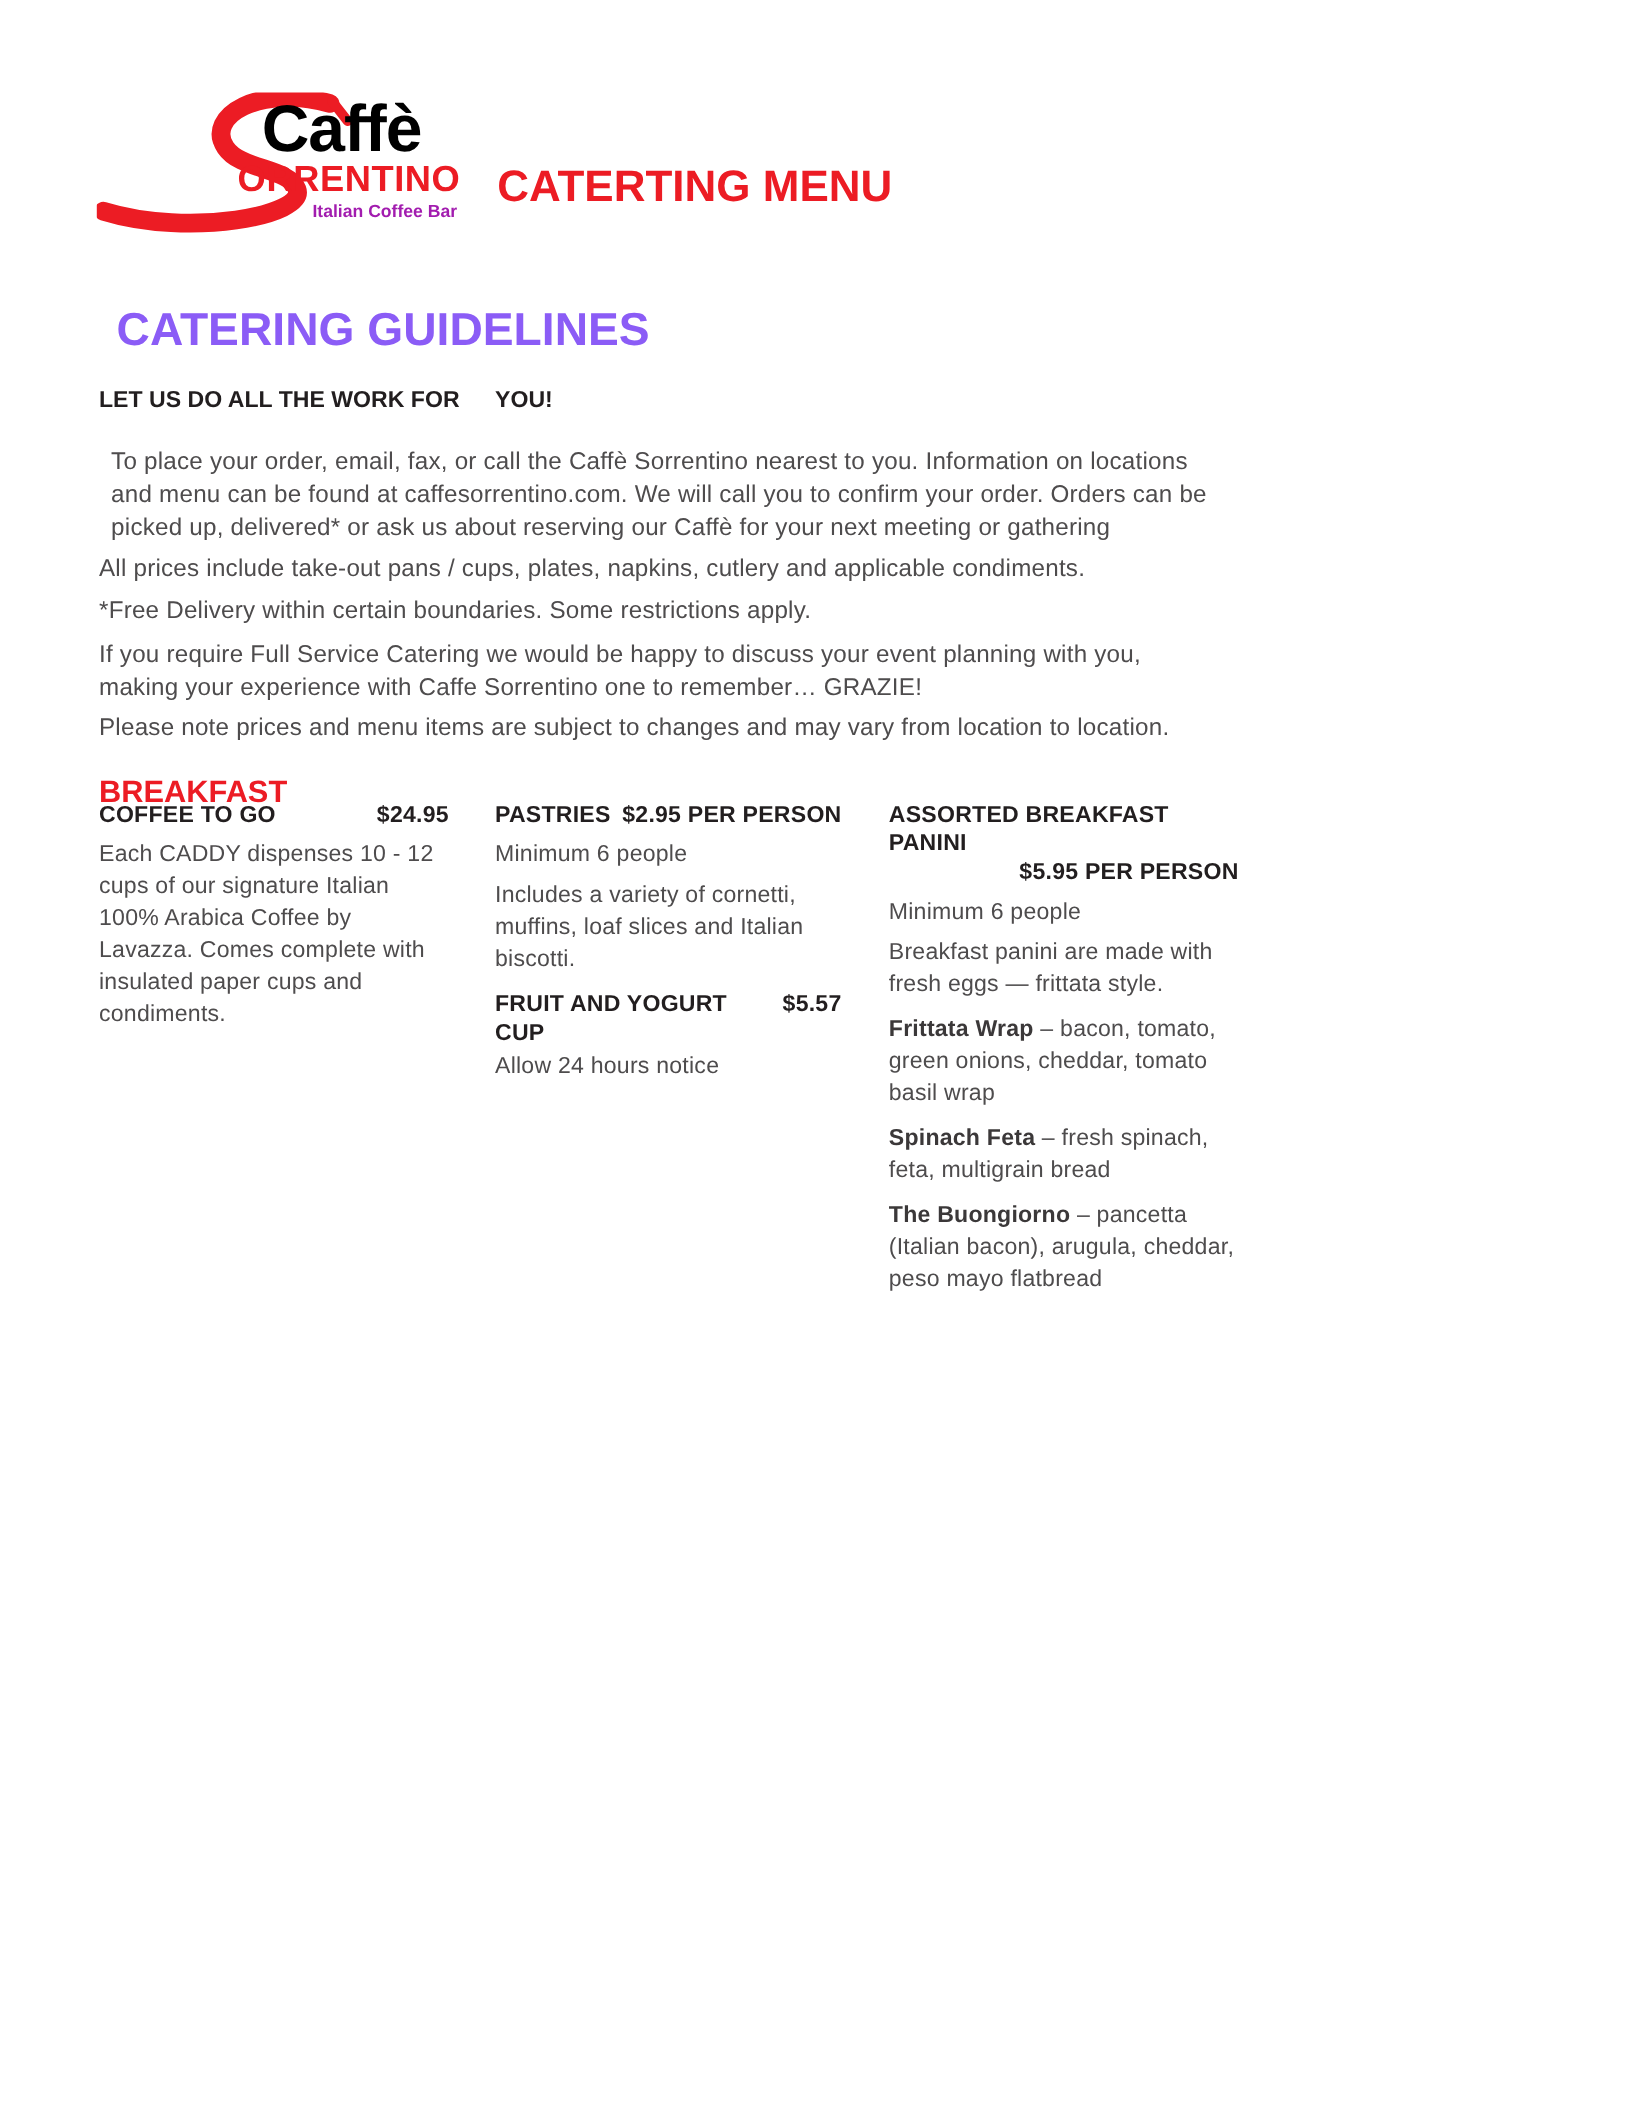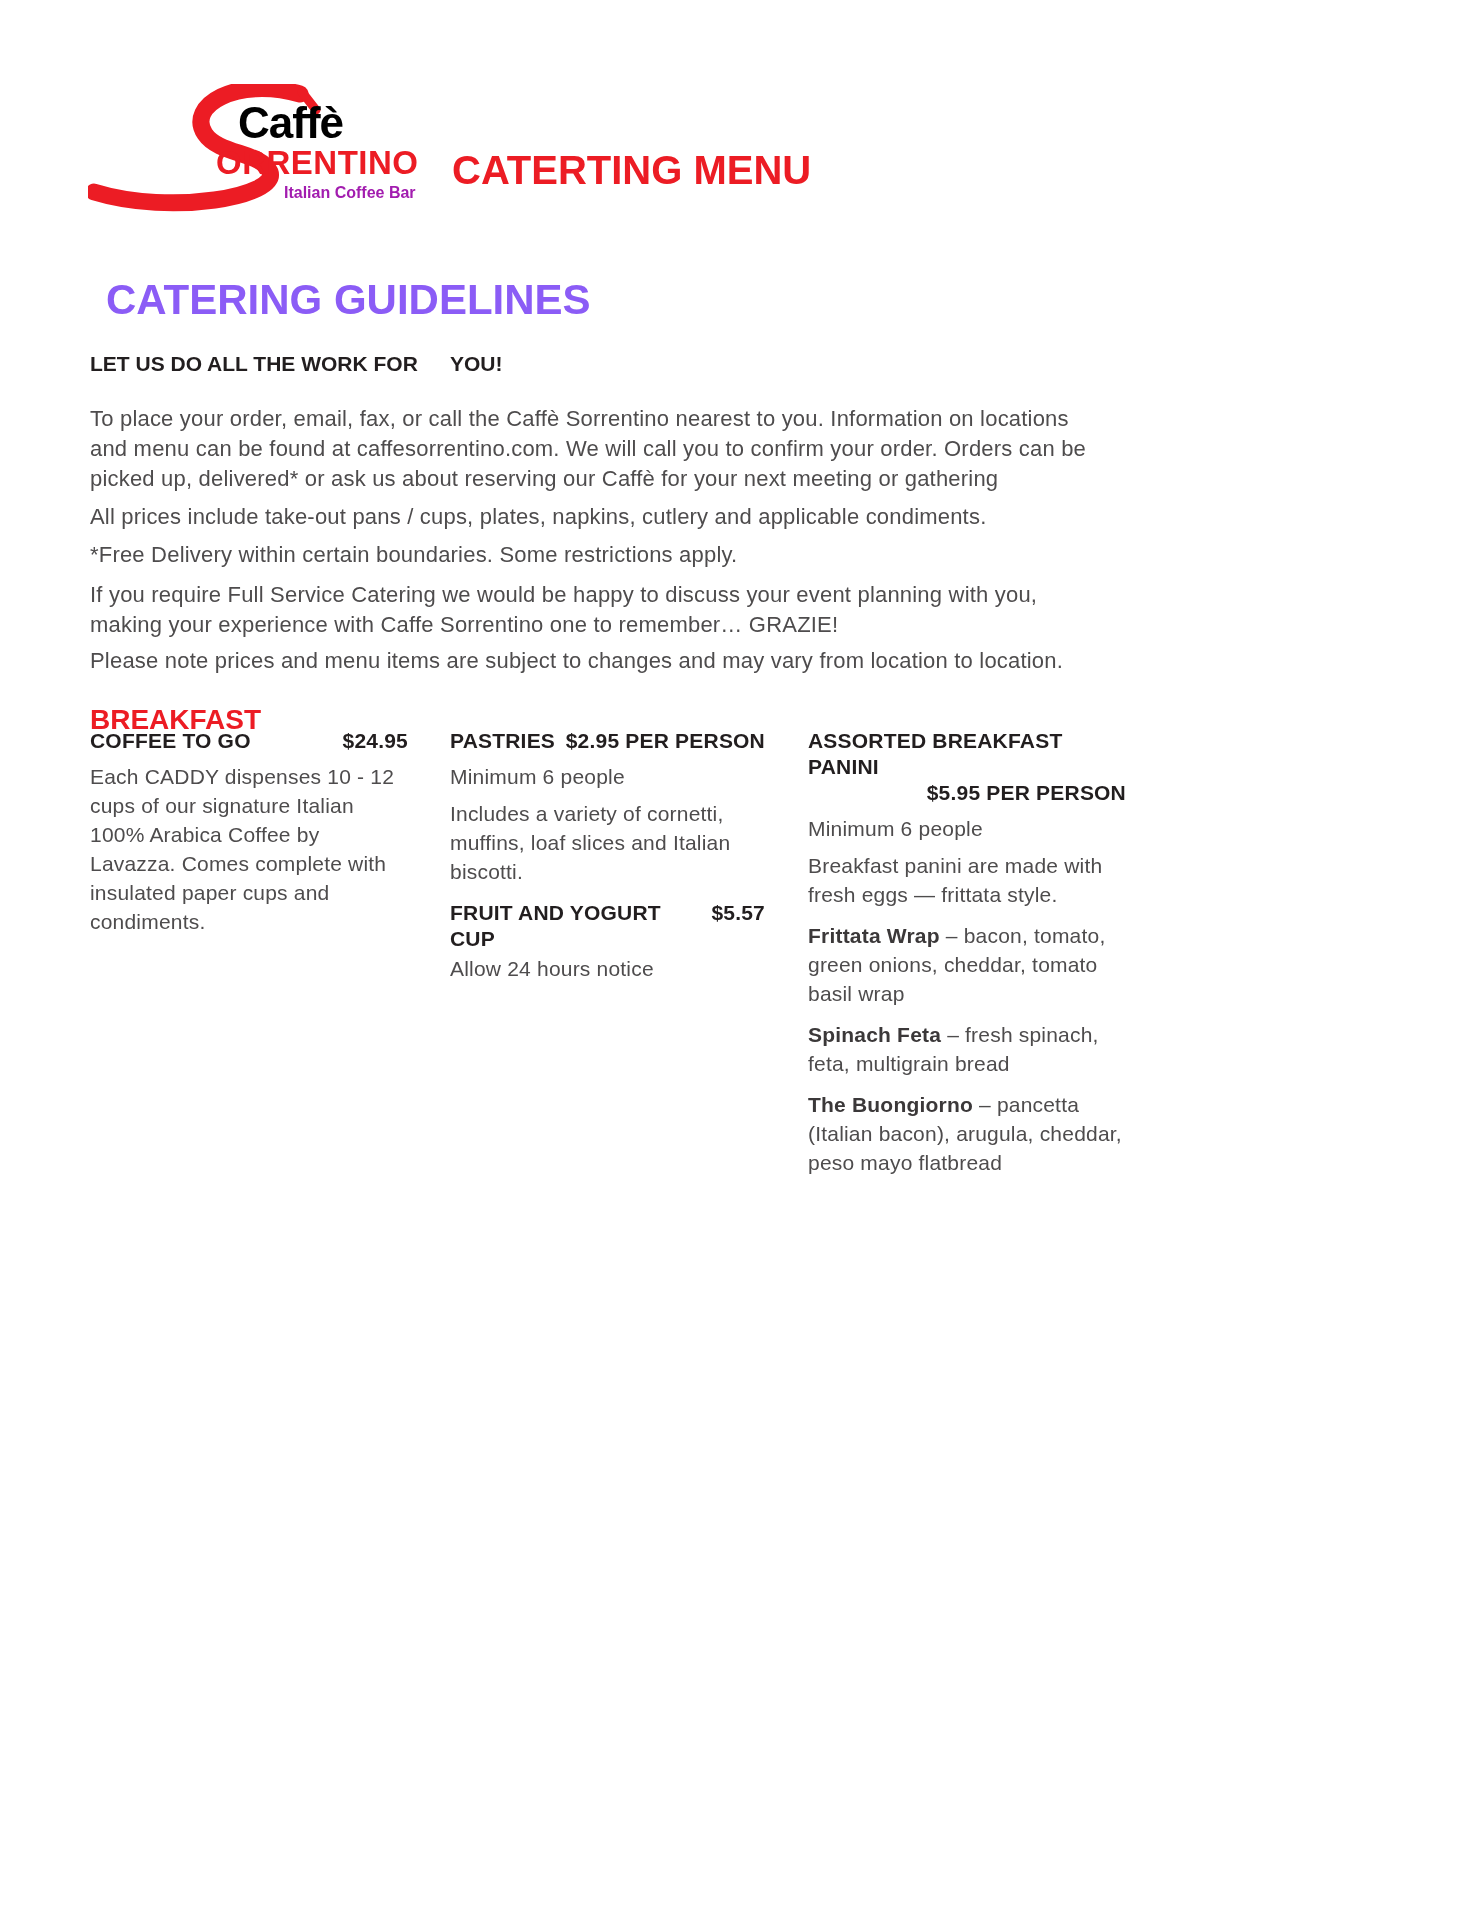--- a/index.html
+++ b/index.html
@@ -8,23 +8,23 @@
     font-family:"Liberation Sans",sans-serif;
     -webkit-font-smoothing:antialiased;
   }
   .abs{position:absolute;}
 
   
   .logo{left:88px;top:84px;width:340px;height:140px;}
   .logo-swoosh{position:absolute;left:0;top:0;}
   .logo-caffe{
     position:absolute;left:150px;top:-2px;
-    font-size:44px;font-weight:bold;color:#17141
+    font-size:60px;font-weight:bold;color:#17141
 
-5;letter-spacing:-1px;margin-top:16px;
+5;letter-spacing:-1px;
   }
   .logo-sorrentino{
     position:absolute;left:128px;top:60px;
     font-size:33px;font-weight:bold;color:#EC1C24;letter-spacing:0.5px;
   }
   .logo-tagline{
     position:absolute;left:196px;top:100px;
     font-size:16px;font-weight:bold;color:#a21caf;text-align:center;
   }
 
@@ -37,21 +37,21 @@
   .guidelines-title{
     left:106px;top:276px;
     font-size:42px;font-weight:bold;color:#8b5cf6;
   }
   .lead{left:90px;top:352px;width:1020px;font-size:21px;font-weight:bold;color:#221E1F;}
   .lead .lead-right{position:absolute;left:360px;top:0;}
   .gpar{
     left:90px;width:1020px;
     font-size:22px;line-height:30px;color:#4E4C4D;letter-spacing:0.2px;
   }
-  .p1{top:382px;}
+  .p1{top:382px;margin-left:11px;}
   .p2{top:480px;}
   .p3{top:518px;}
   .p4{top:558px;}
   .p5{top:624px;}
 
   
   .breakfast-title{
     left:90px;top:672px;
     font-size:28px;font-weight:bold;color:#EC1C24;margin-top:32px;
   }

